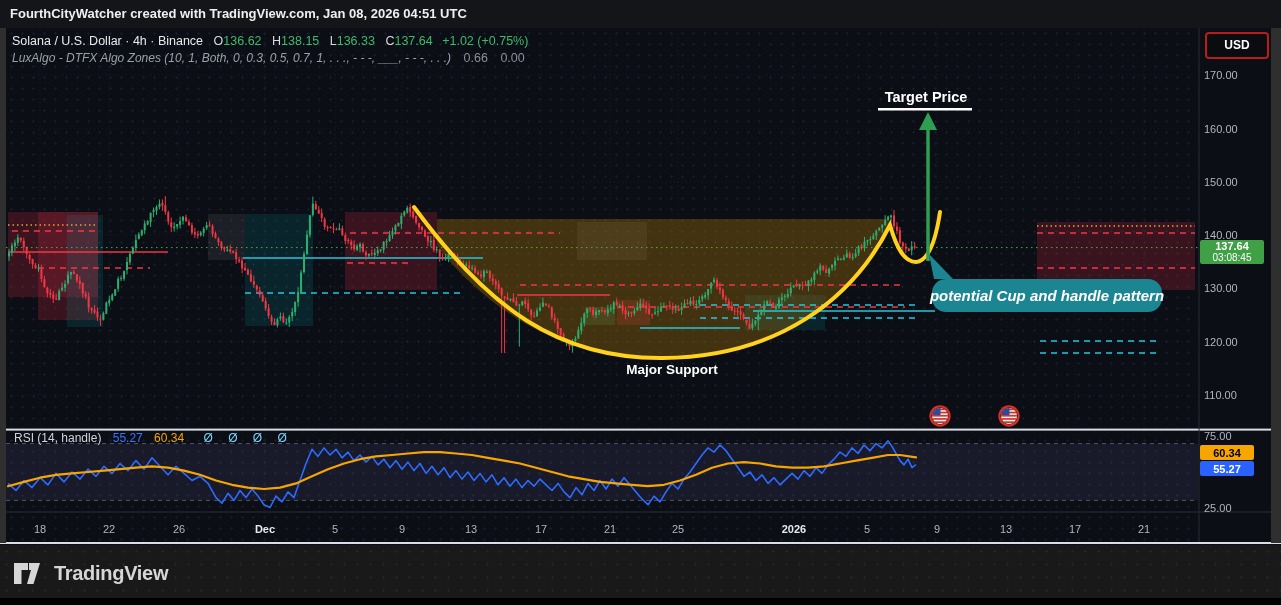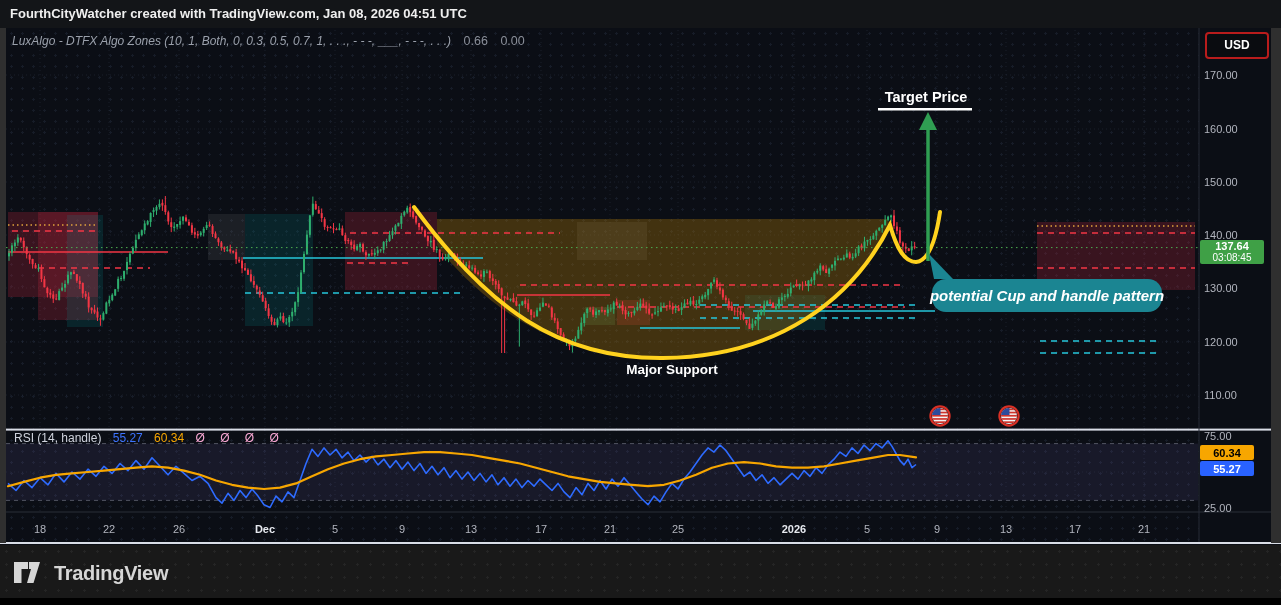--- a/index.html
+++ b/index.html
@@ -13,29 +13,29 @@
   .legend{position:absolute;left:12px;top:33px;z-index:6;font-size:12.5px;color:#e8eaef;white-space:nowrap;}
   .legend .row{height:16px;line-height:16px;margin-bottom:1px;}
   .legend .pfx{color:#d7dae0;margin-left:7px;}
   .legend .val{color:#3fba6a;}
   .legend .chg{color:#3fba6a;margin-left:6px;}
   .legend .ind{color:#9aa0ab;font-size:12px;font-style:italic;}
   .legend .indval{color:#8a8f99;margin-left:9px;}
   .rsi-legend{position:absolute;left:14px;top:431px;z-index:6;font-size:12px;color:#cfd3dc;white-space:nowrap;}
   .rsi-legend .v1{color:#3d74ff;margin-left:8px;}
   .rsi-legend .v2{color:#f7a600;margin-left:8px;}
-  .rsi-legend .ve{color:#f9a8d4;margin-left:8px;letter-spacing:6px;}
+  .rsi-legend .ve{color:#7dd3fc;margin-left:16px;letter-spacing:6px;}
   .usd-btn{position:absolute;left:1205px;top:32px;width:60px;height:23px;z-index:6;background:#0a0c10;
            border:2px solid #b91c1c;border-radius:4px;color:#fff;font-size:12px;font-weight:bold;
            text-align:center;line-height:23px;cursor:pointer;}
   .strip{position:absolute;top:28px;height:515px;width:6px;background:#2f2f2f;z-index:7;}
   .strip.left{left:0;} .strip.right{left:1271px;width:10px;}
   .footer{position:absolute;left:0;top:545px;width:1281px;height:60px;background:#191919;z-index:5;
           background-image:radial-gradient(rgba(255,255,255,0.05) 1px,transparent 1.2px);background-size:13px 13px;}
-  .brand{position:absolute;left:14px;top:17px;display:flex;gap:10px;color:#d6d6d6;}
+  .brand{position:absolute;left:14px;top:17px;display:flex;align-items:center;gap:10px;color:#d6d6d6;}
   .brand-text{font-size:20px;font-weight:bold;letter-spacing:-0.3px;}
 </style>
 </head>
 <body>
 
 <div class="app">
   <div class="topbar">
     <span>FourthCityWatcher created with TradingView.com, Jan 08, 2026 04:51 UTC</span>
   </div>
 
@@ -835,20 +835,28 @@
         <text x="867" y="533" fill="#b2b5be" font-size="11px" text-anchor="middle" font-weight="normal" font-family="&quot;Liberation Sans&quot;,sans-serif">5</text>
         <text x="937" y="533" fill="#b2b5be" font-size="11px" text-anchor="middle" font-weight="normal" font-family="&quot;Liberation Sans&quot;,sans-serif">9</text>
         <text x="1006" y="533" fill="#b2b5be" font-size="11px" text-anchor="middle" font-weight="normal" font-family="&quot;Liberation Sans&quot;,sans-serif">13</text>
         <text x="1075" y="533" fill="#b2b5be" font-size="11px" text-anchor="middle" font-weight="normal" font-family="&quot;Liberation Sans&quot;,sans-serif">17</text>
         <text x="1144" y="533" fill="#b2b5be" font-size="11px" text-anchor="middle" font-weight="normal" font-family="&quot;Liberation Sans&quot;,sans-serif">21</text>
       </g>
     </svg>
 
   <div class="legend">
     <div class="row">
+      <span>Solana / U.S. Dollar · 4h · Binance</span>
+      <span class="pfx">O</span><span class="val">136.62</span>
+      <span class="pfx">H</span><span class="val">138.15</span>
+      <span class="pfx">L</span><span class="val">136.33</span>
+      <span class="pfx">C</span><span class="val">137.64</span>
+      <span class="chg">+1.02 (+0.75%)</span>
+    </div>
+    <div class="row">
       <span class="ind">LuxAlgo - DTFX Algo Zones (10, 1, Both, 0, 0.3, 0.5, 0.7, 1, . . ., - - -, ___, - - -, . . .)</span>
       <span class="indval">0.66</span>
       <span class="indval">0.00</span>
     </div>
   </div>
 
   <div class="usd-btn">
     <span>USD</span>
   </div>
 

